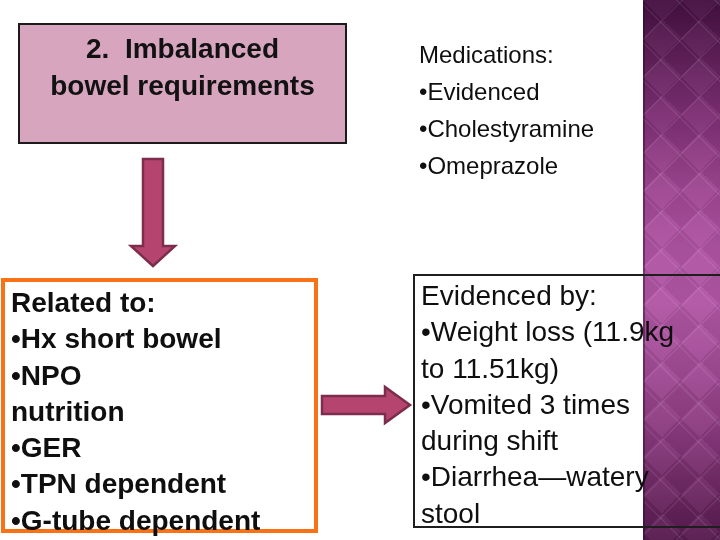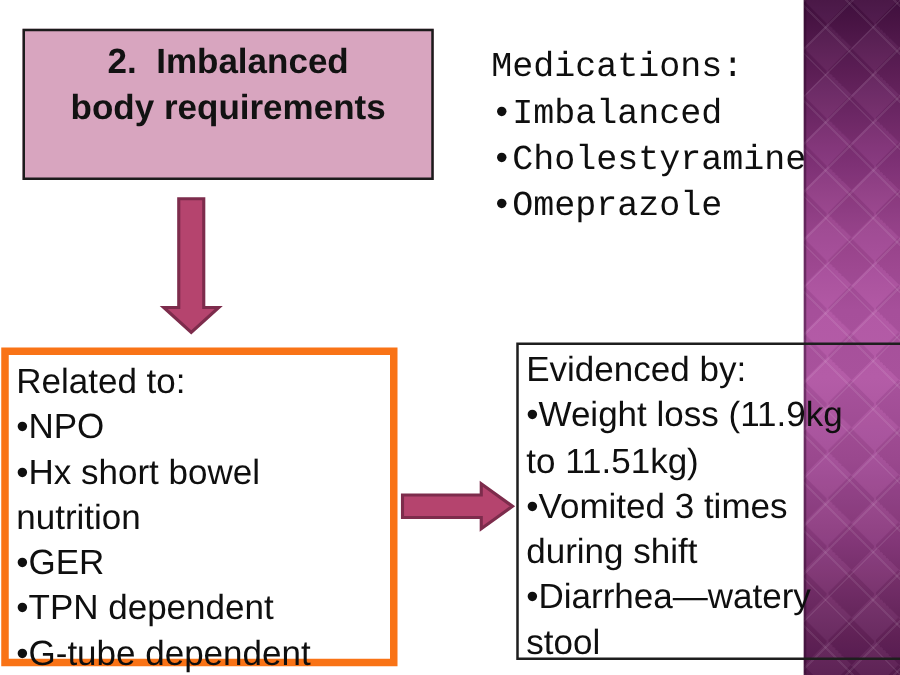--- a/index.html
+++ b/index.html
@@ -63,37 +63,37 @@
     text-align: center;
     font-weight: bold;
     line-height: 37px;
     padding-top: 5px;
     color: #121212;
   }
   .diagnosis-box .line { white-space: pre-wrap; }
 
   .medications-list {
     position: absolute;
-    left: 393px;
+    left: 419px;
     top: 36px;
     z-index: 2;
-    font-size: 28px;
+    font-size: 24px;
     line-height: 37px;
-    font-family: Liberation Mono, monospace;
   }
 
   .related-box {
     left: 1px;
     top: 278px;
     width: 317px;
     height: 255px;
     background: #ffffff;
-    border: 6px solid #f97316;
+    border: 4px solid #f97316;
     line-height: 36.3px;
     padding: 3px 0 4px 6px;
+    font-weight: bold;
   }
 
   .evidence-box {
     left: 413px;
     top: 274px;
     width: 320px; 
     height: 254px;
     background: transparent;
     border: 2px solid #1e1e1e;
     line-height: 36.3px;
@@ -110,38 +110,38 @@
 </style>
 </head>
 <body>
 
 <div class="slide">
 
   <div class="accent-band"></div>
 
   <div class="box diagnosis-box">
     <div class="line">2.  Imbalanced</div>
-    <div class="line">body requirements</div>
+    <div class="line">bowel requirements</div>
   </div>
 
   <svg class="arrow-svg arrow-down-svg" width="56" height="115" viewBox="0 0 56 115">
     <polygon points="18,4 38,4 38,91 50,91 28,111 6,91 18,91" stroke-width="2.5" stroke-linejoin="miter" fill="#b5446e" stroke="#7d2c4c"></polygon>
   </svg>
 
   <div class="medications-list">
     <div>Medications:</div>
-    <div>•Imbalanced</div>
+    <div>•Evidenced</div>
     <div>•Cholestyramine</div>
     <div>•Omeprazole</div>
   </div>
 
   <div class="box related-box">
     <div>Related to:</div>
+    <div>•Hx short bowel</div>
     <div>•NPO</div>
-    <div>•Hx short bowel</div>
     <div>nutrition</div>
     <div>•GER</div>
     <div>•TPN dependent</div>
     <div>•G-tube dependent</div>
   </div>
 
   <svg class="arrow-svg arrow-right-svg" width="96" height="44" viewBox="0 0 96 44">
     <polygon points="4,13 67,13 67,4 92,22 67,40 67,31 4,31" stroke-width="2.5" stroke-linejoin="miter" fill="#b5446e" stroke="#7d2c4c"></polygon>
   </svg>
 

